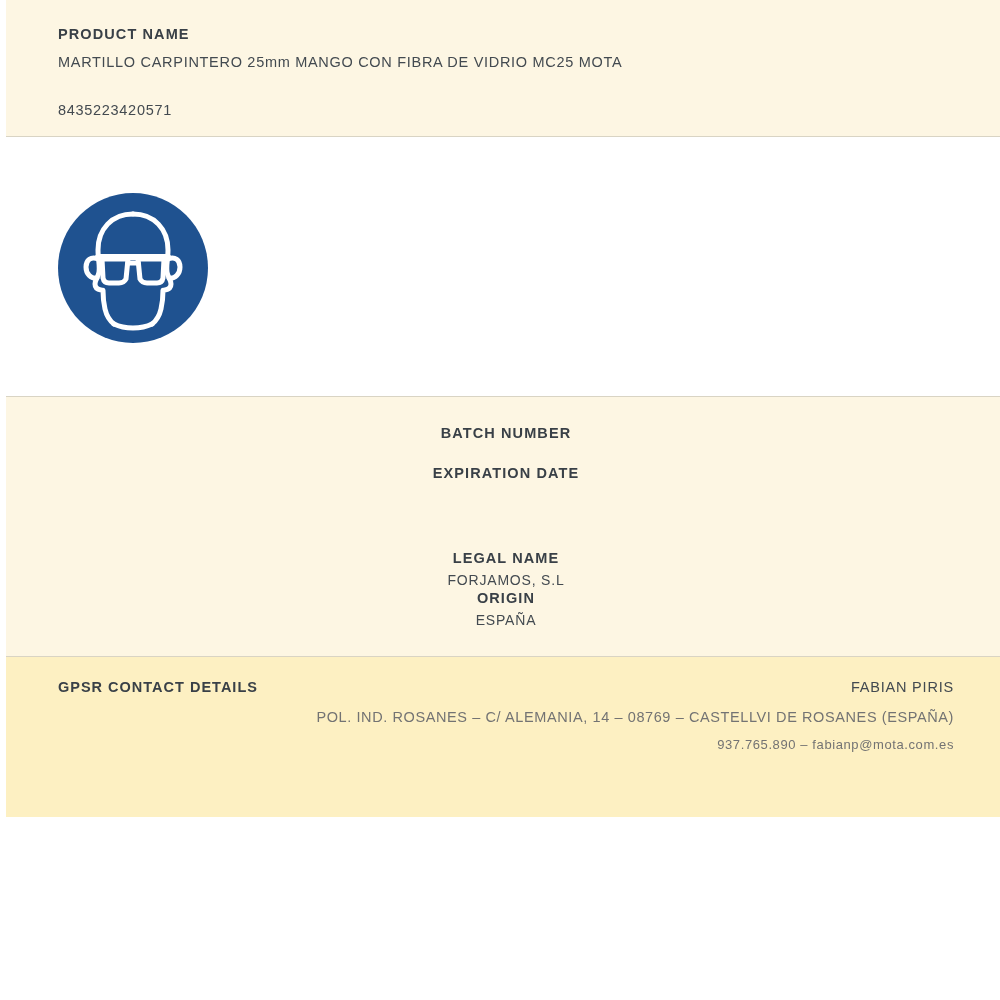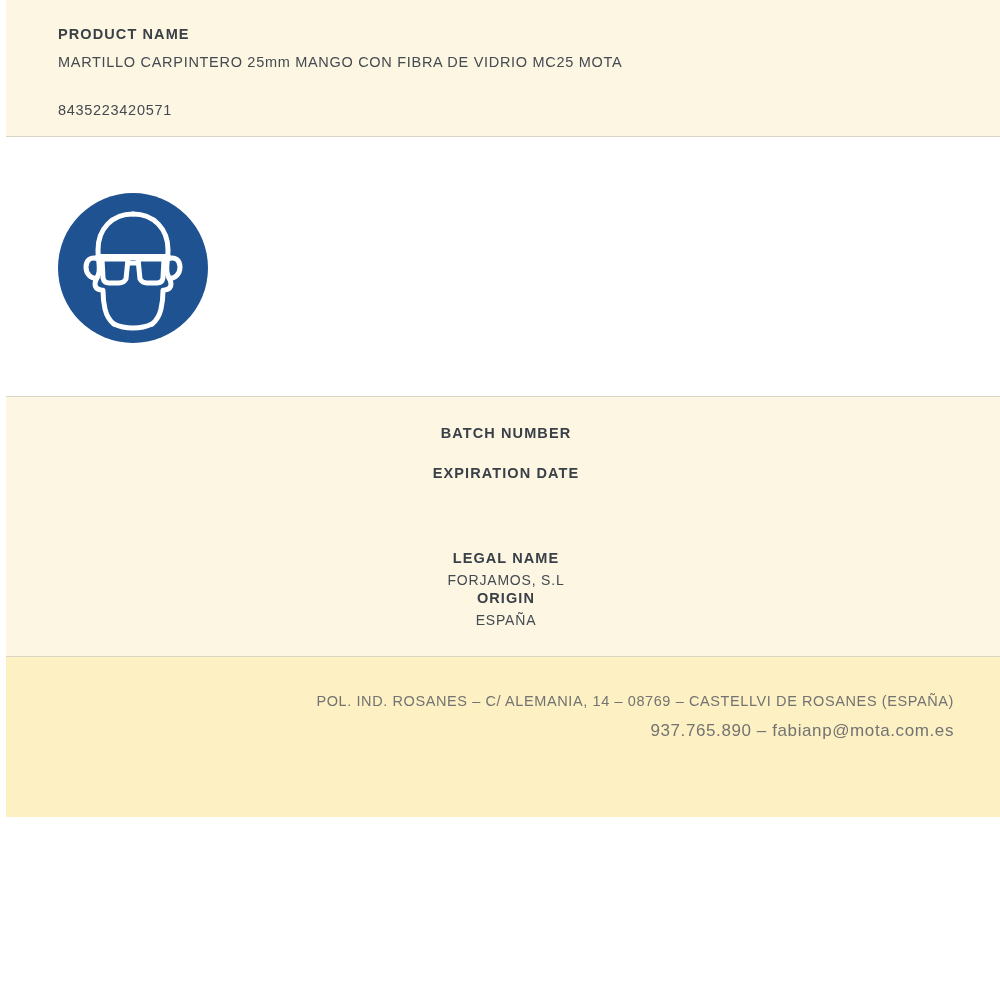--- a/index.html
+++ b/index.html
@@ -131,21 +131,21 @@
     color: #434a50;
   }
   .footer-line {
     text-align: right;
     font-size: 14.5px;
     letter-spacing: 0.6px;
     color: #737373;
     margin-top: 14px;
   }
   .footer-line.small {
-    font-size: 17px;
+    font-size: 13px;
     margin-top: 12px;
   }
 </style>
 </head>
 <body>
 
 <div class="page">
 
   <div class="header">
     <div class="field-group">
@@ -197,17 +197,21 @@
         <p class="mid-value">FORJAMOS, S.L</p>
       </div>
       <div class="mid-cell">
         <p class="mid-label">ORIGIN</p>
         <p class="mid-value">ESPAÑA</p>
       </div>
     </div>
   </div>
 
   <div class="footer">
+    <div class="footer-top">
+      <span class="footer-label">GPSR CONTACT DETAILS</span>
+      <span class="footer-company">FABIAN PIRIS</span>
+    </div>
     <div class="footer-line">POL. IND. ROSANES – C/ ALEMANIA, 14 – 08769 – CASTELLVI DE ROSANES (ESPAÑA)</div>
     <div class="footer-line small">937.765.890 – fabianp@mota.com.es</div>
   </div>
 
 </div>
 
 </body></html>

